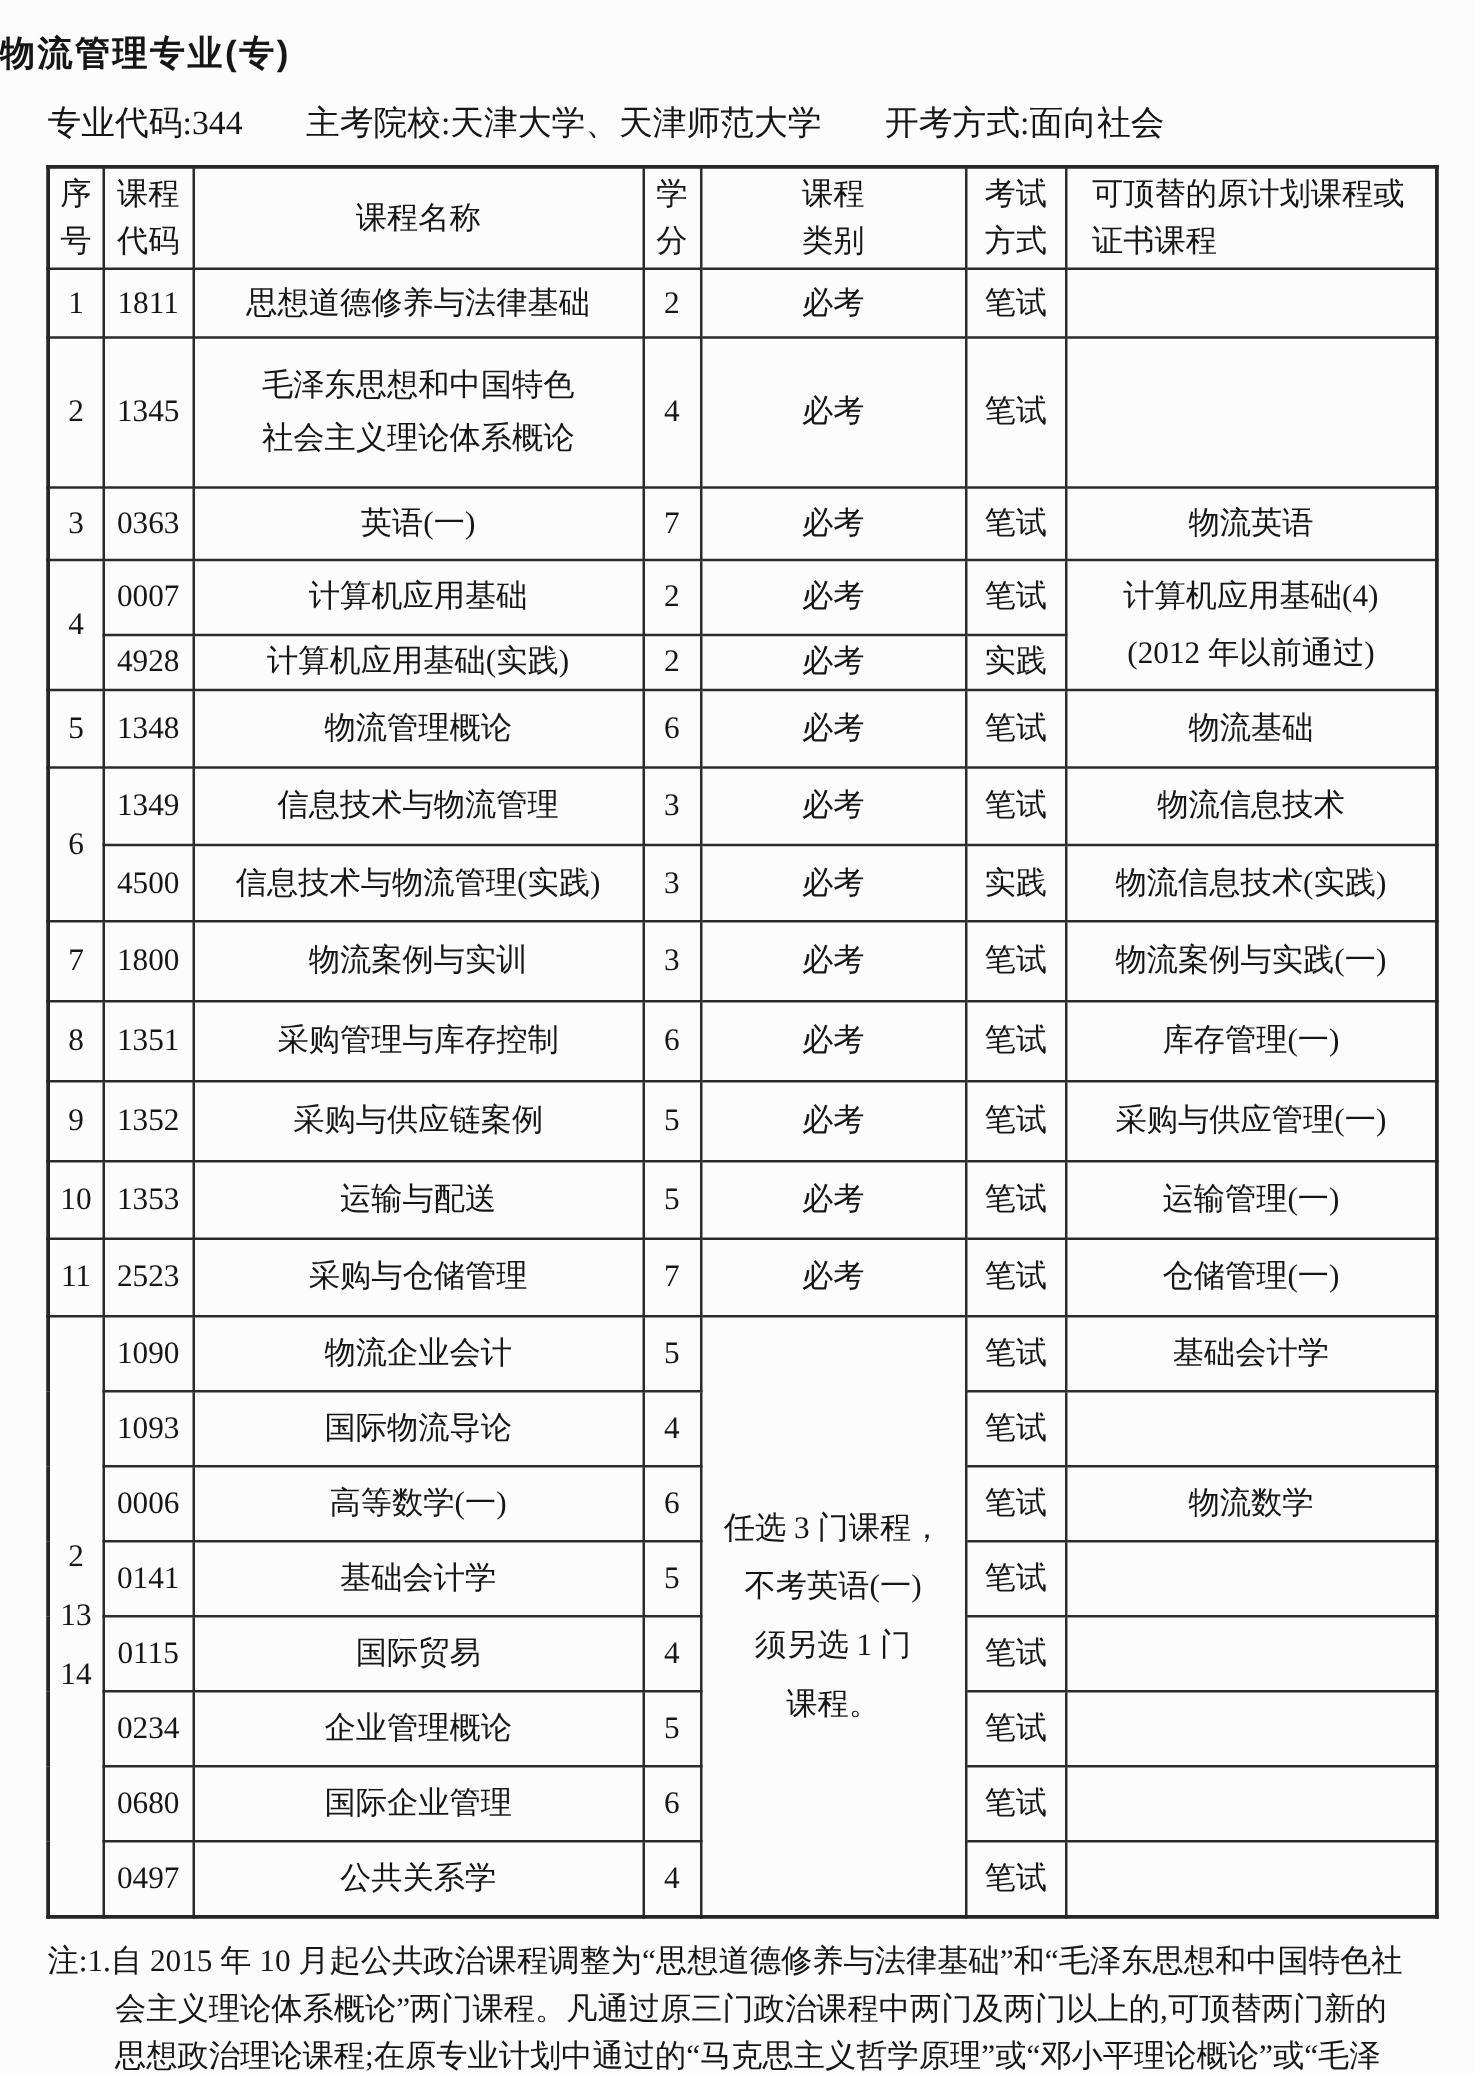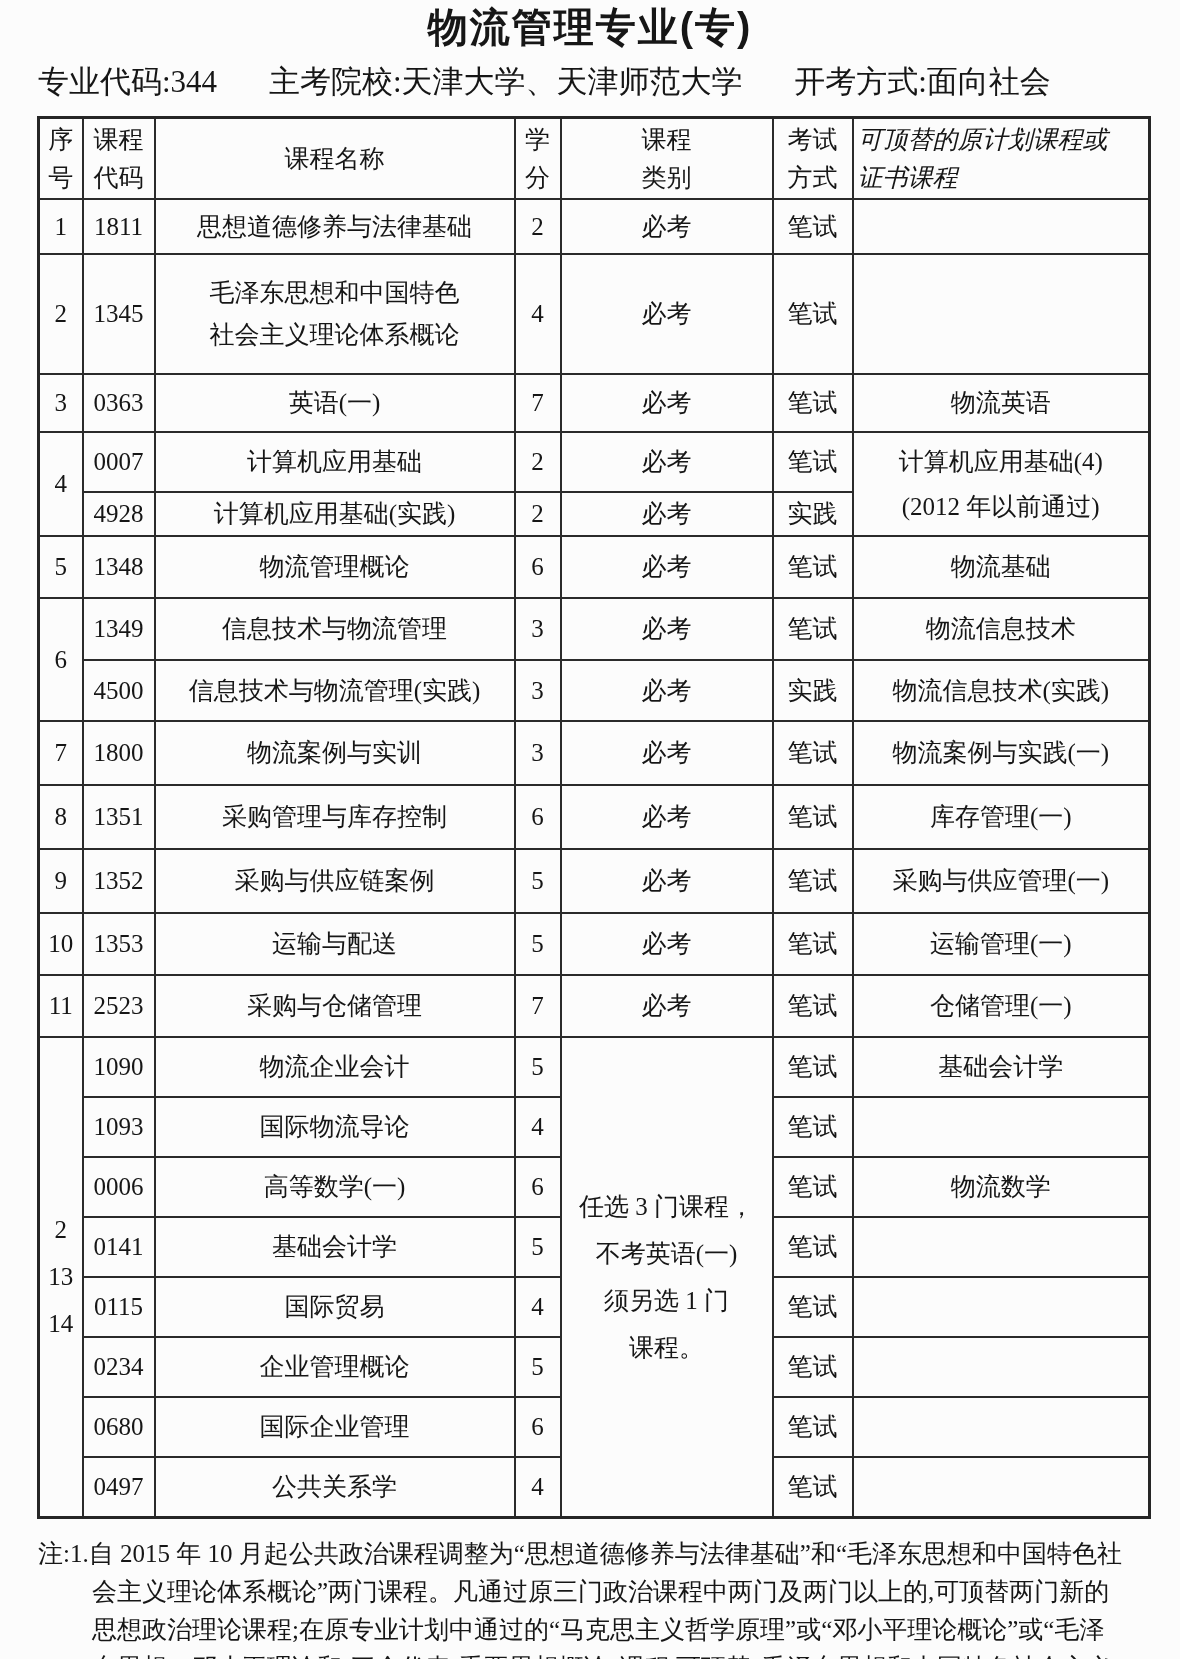--- a/index.html
+++ b/index.html
@@ -9,32 +9,31 @@
   body {
     width: 1180px;
     height: 1659px;
     overflow: hidden;
     background: #fcfcfc;
     color: #161616;
     font-family: "Liberation Serif", "DejaVu Serif", serif;
     position: relative;
   }
   .title {
-    margin-top: 4px;
+    margin-top: 20px;
     height: 46px;
     line-height: 46px;
-    text-align: center;
     font-family: "Liberation Sans", "DejaVu Sans", sans-serif;
     font-weight: 700;
-    font-size: 40px;
+    font-size: 28px;
     letter-spacing: 2px;
   }
   .meta {
     margin: 14px 0 0 38px;
-    font-size: 31px;
+    font-size: 27px;
     height: 36px;
     line-height: 36px;
     white-space: nowrap;
   }
   .meta .seg { margin-right: 44px; }
   .meta .seg:last-child { margin-right: 0; }
 
   table.course-table {
     margin: 16px 0 0 37px;
     width: 1111px;
@@ -46,21 +45,21 @@
   .course-table th, .course-table td {
     border: 2px solid #2b2b2b;
     text-align: center;
     vertical-align: middle;
     padding: 2px 4px;
     white-space: pre-line;
     line-height: 1.5;
     font-weight: normal;
     overflow: hidden;
   }
-  .course-table th.left, .course-table td.left { text-align: left; padding-left: 4px; font-style: italic; }
+  .course-table th.left, .course-table td.left { text-align: left; padding-left: 20px; }
   .seq-group-cell   { line-height: 47px !important; }
   .category-group-cell { line-height: 47px !important; margin-top: 48px; }
   .replace-merged-cell { line-height: 45px !important; }
   .name-two-line { line-height: 42px !important; margin-left: 40px; }
 
   .footnote {
     margin: 16px 0 0 38px;
     padding-left: 54px;
     text-indent: -54px;
     font-size: 25px;

